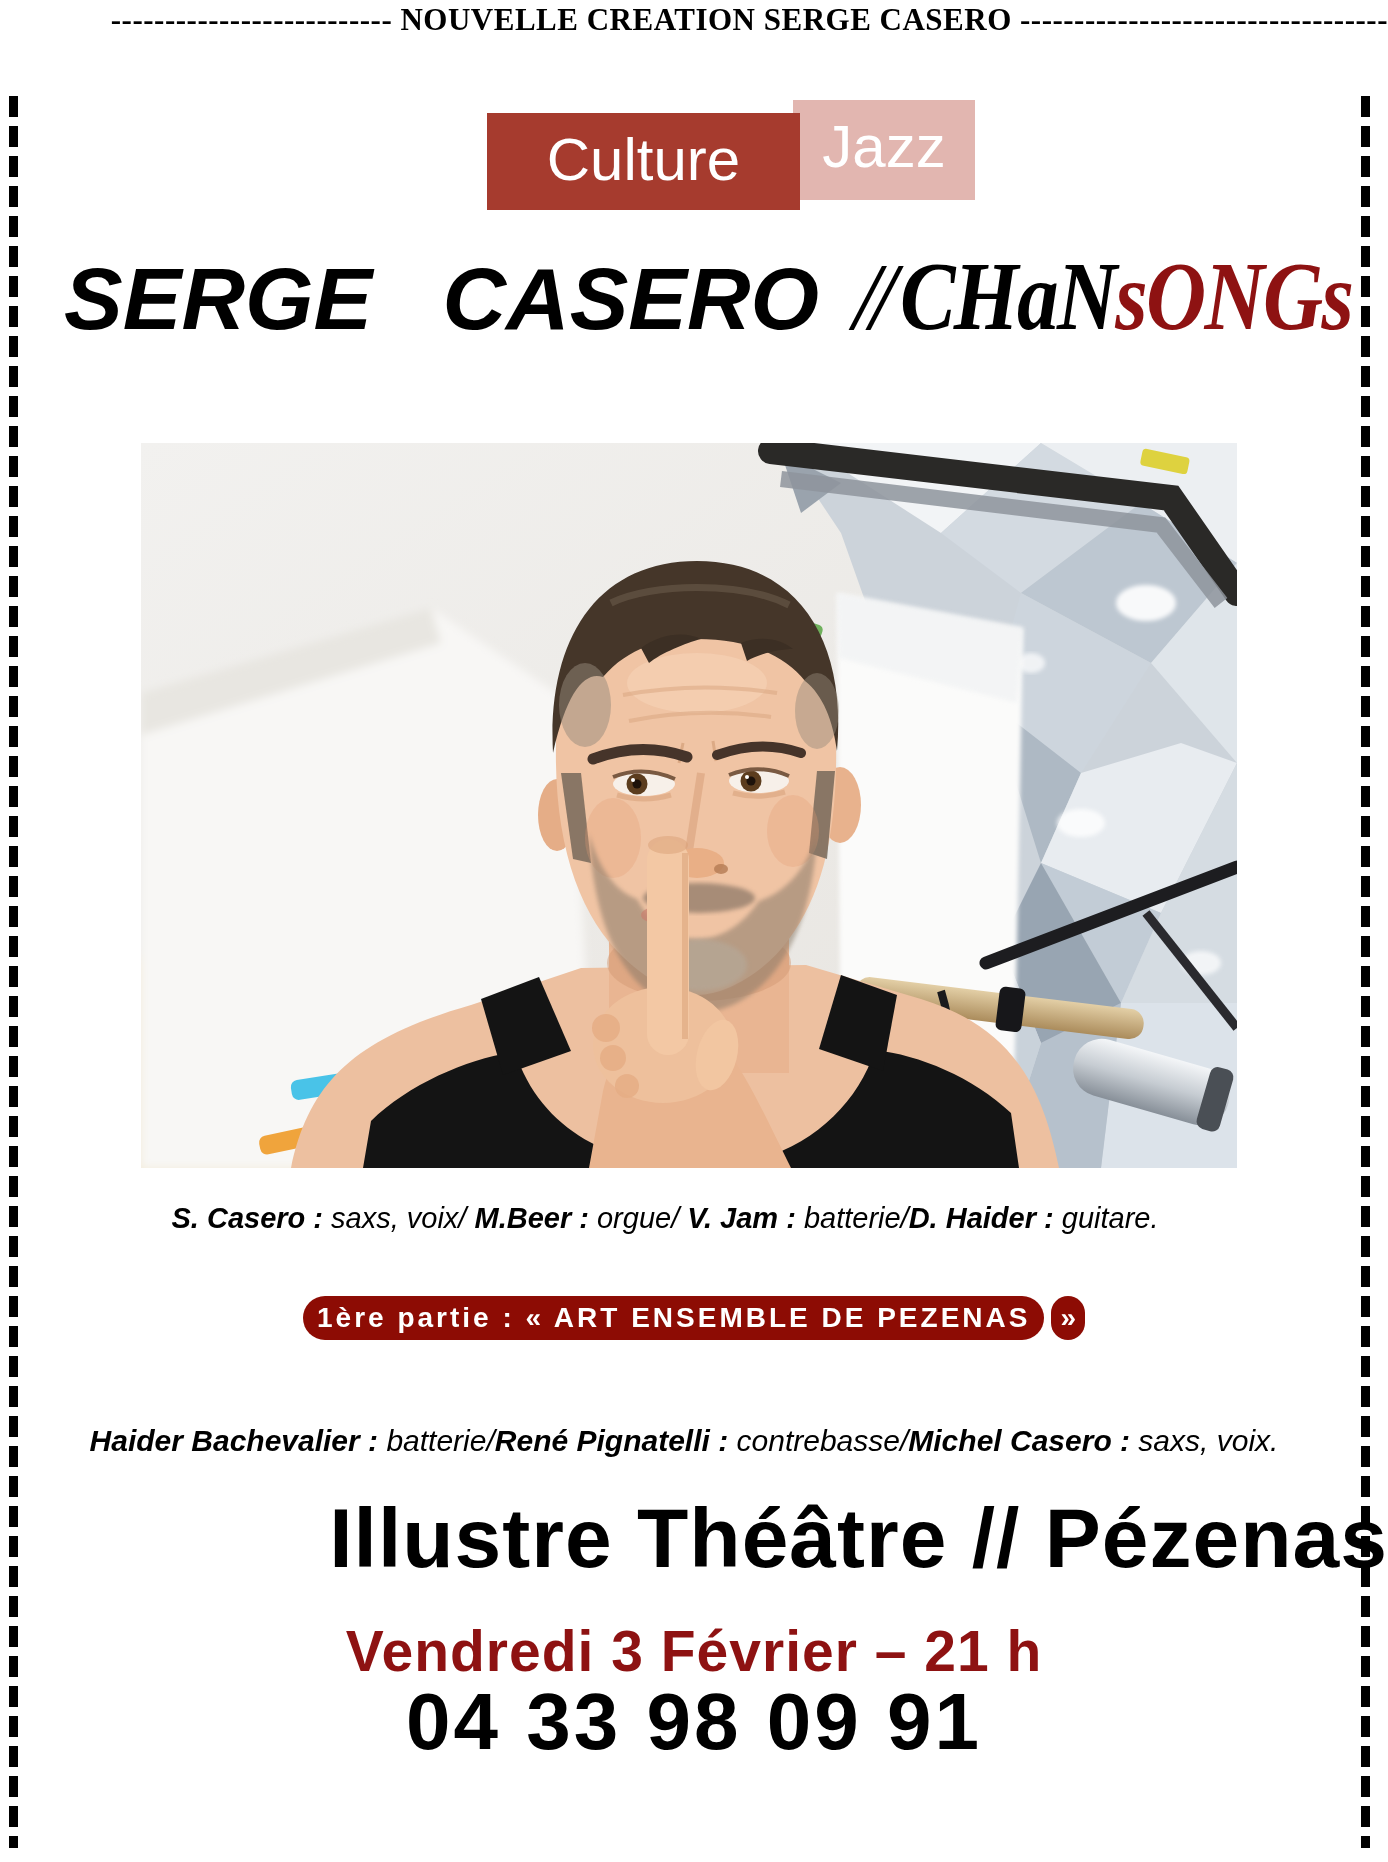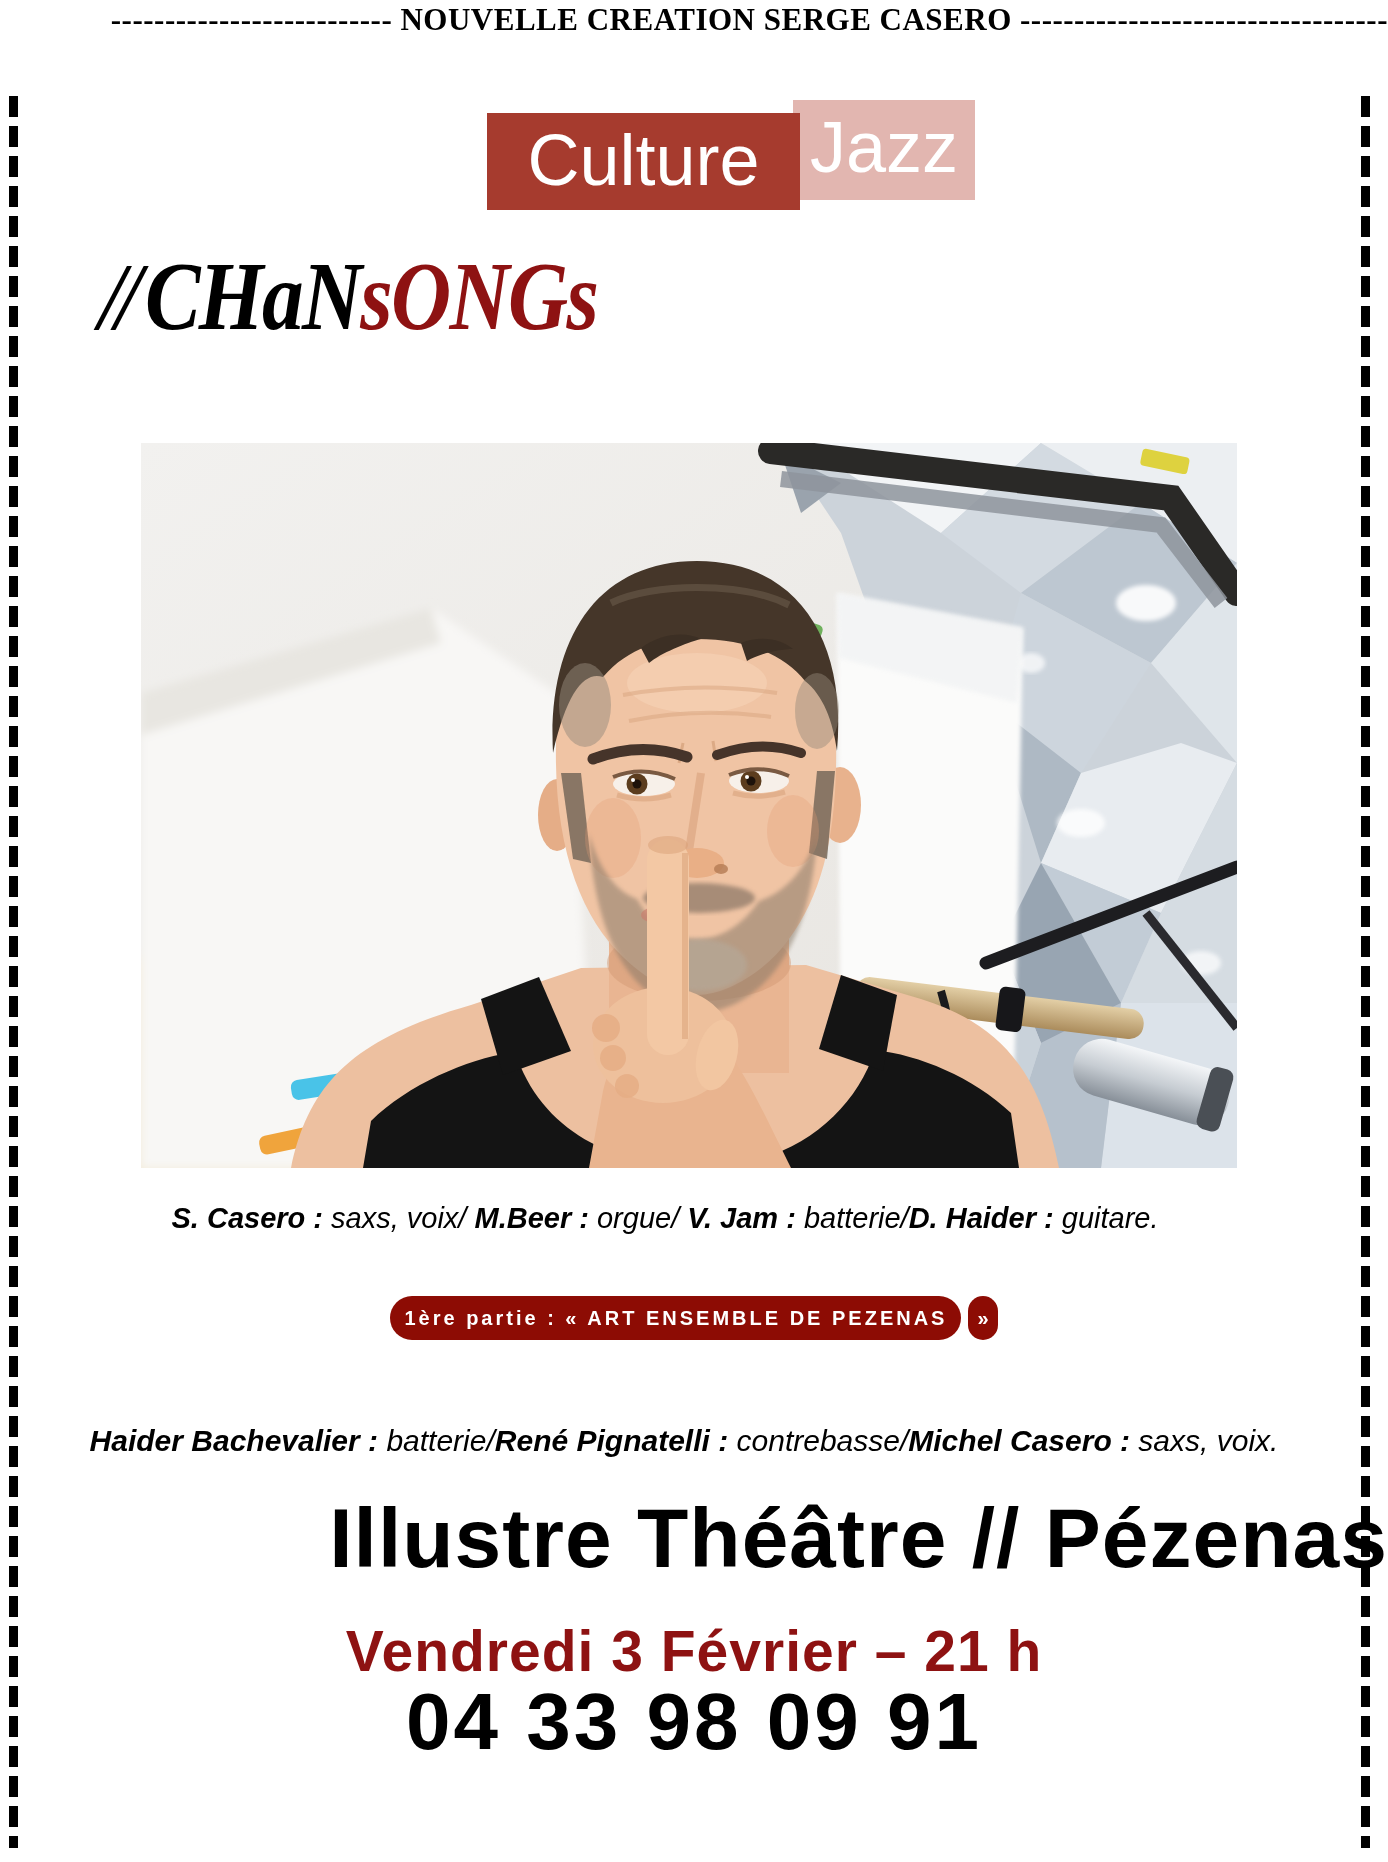--- a/index.html
+++ b/index.html
@@ -16,21 +16,21 @@
   
   .side-border{
     position:absolute;top:96px;height:1752px;width:9px;
     background:repeating-linear-gradient(180deg,#000 0 21px,transparent 21px 30px);
   }
   .side-border.left{left:9px;}
   .side-border.right{left:1361px;}
   
   .logo-box{
     position:absolute;display:flex;align-items:center;justify-content:center;
-    color:#fff;font-size:72px;font-weight:normal;line-height:1;
+    color:#fff;font-size:60px;font-weight:normal;line-height:1;
   }
   .logo-culture{left:487px;top:113px;width:313px;height:93px;background:var(--brand-red);z-index:2;padding-bottom:4px;}
   .logo-jazz{left:793px;top:100px;width:182px;height:94px;background:var(--brand-pink);z-index:1;padding-bottom:6px;}
   
   .title-row{
     position:absolute;left:64px;top:240px;display:flex;align-items:baseline;white-space:nowrap;
   }
   .title-artist{
     font-weight:bold;font-style:italic;font-size:88px;letter-spacing:0;word-spacing:46px;
   }
@@ -53,21 +53,21 @@
   }
   .lineup .seg-bold{font-weight:bold;}
   .lineup-main{top:1202px;width:1330px;font-size:29px;}
   .lineup-opening{top:1424px;width:1368px;font-size:30px;}
   
   .banner-row{
     position:absolute;top:1296px;left:0;width:100%;
     display:flex;justify-content:center;align-items:stretch;gap:7px;
   }
   .banner-main,.banner-close{
-    background:var(--banner-red);color:#fff;font-weight:bold;font-size:20px;
+    background:var(--banner-red);color:#fff;font-weight:bold;font-size:28px;
     line-height:44px;height:44px;letter-spacing:3px;white-space:pre;border-radius:22px;
   }
   .banner-main{padding:0 14px;}
   .banner-close{padding:0 9px;letter-spacing:0;}
   
   .venue{
     position:absolute;top:1490px;left:0;width:100%;text-align:right;
     font-weight:bold;font-size:84px;letter-spacing:1px;white-space:nowrap;
   }
   .date-line{
@@ -84,20 +84,21 @@
 
 <div class="top-rule">-------------------------- NOUVELLE CREATION SERGE CASERO ----------------------------------</div>
 
 <div class="side-border left"></div>
 <div class="side-border right"></div>
 
 <div class="logo-box logo-culture">Culture</div>
 <div class="logo-box logo-jazz">Jazz</div>
 
 <div class="title-row">
+  <span class="title-artist">SERGE CASERO</span>
   <span class="title-sep">//</span>
   <span class="title-show"><span>CHaN</span><span class="red">sONGs</span></span>
 </div>
 
 <div class="photo">
 <svg viewBox="0 0 1096 725" preserveAspectRatio="none">
   <defs>
     <linearGradient id="wallg" x1="0" y1="0" x2="1" y2="1">
       <stop offset="0" stop-color="#f2f1ef"></stop>
           <stop offset="1" stop-color="#e6e3de"></stop>

